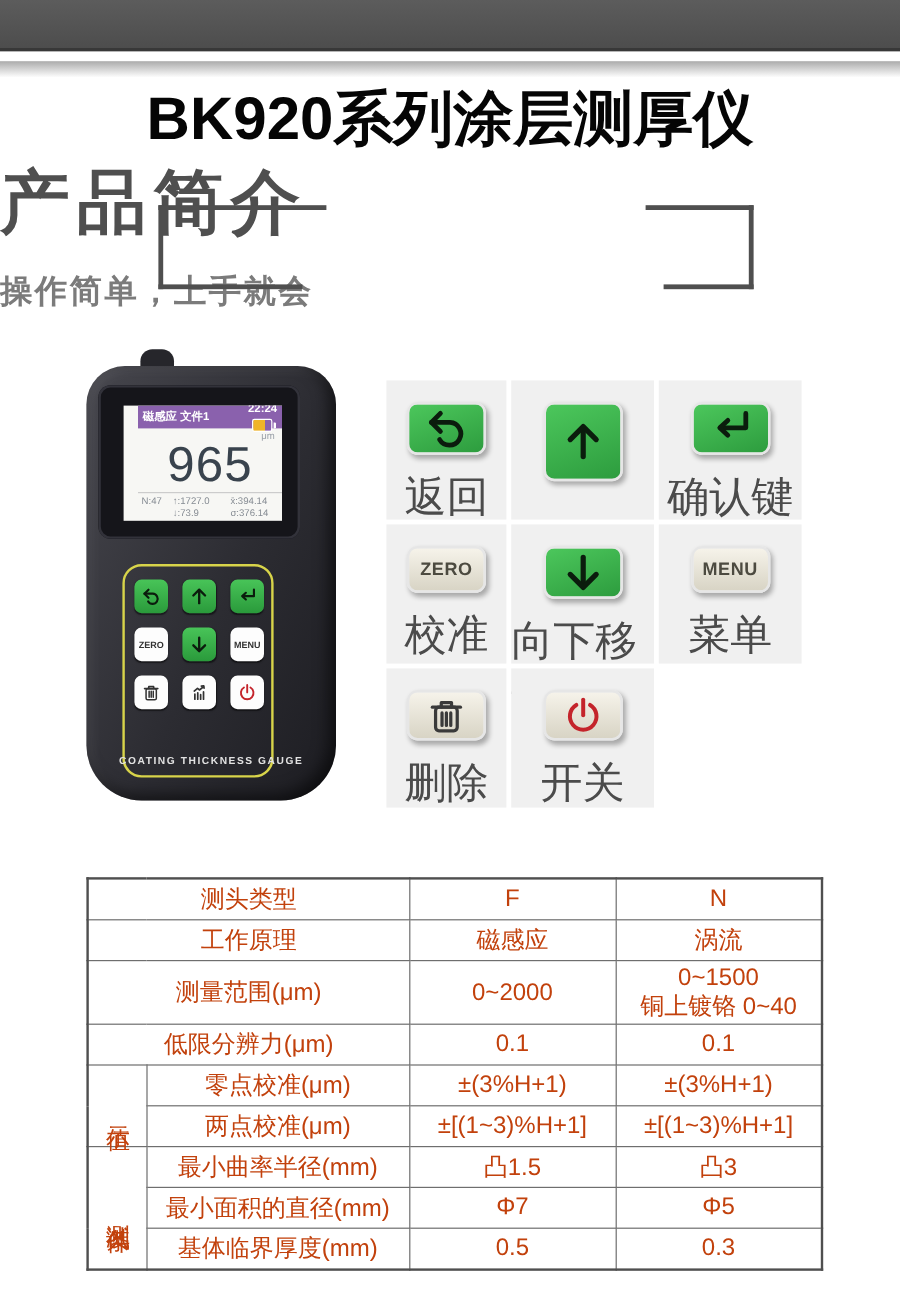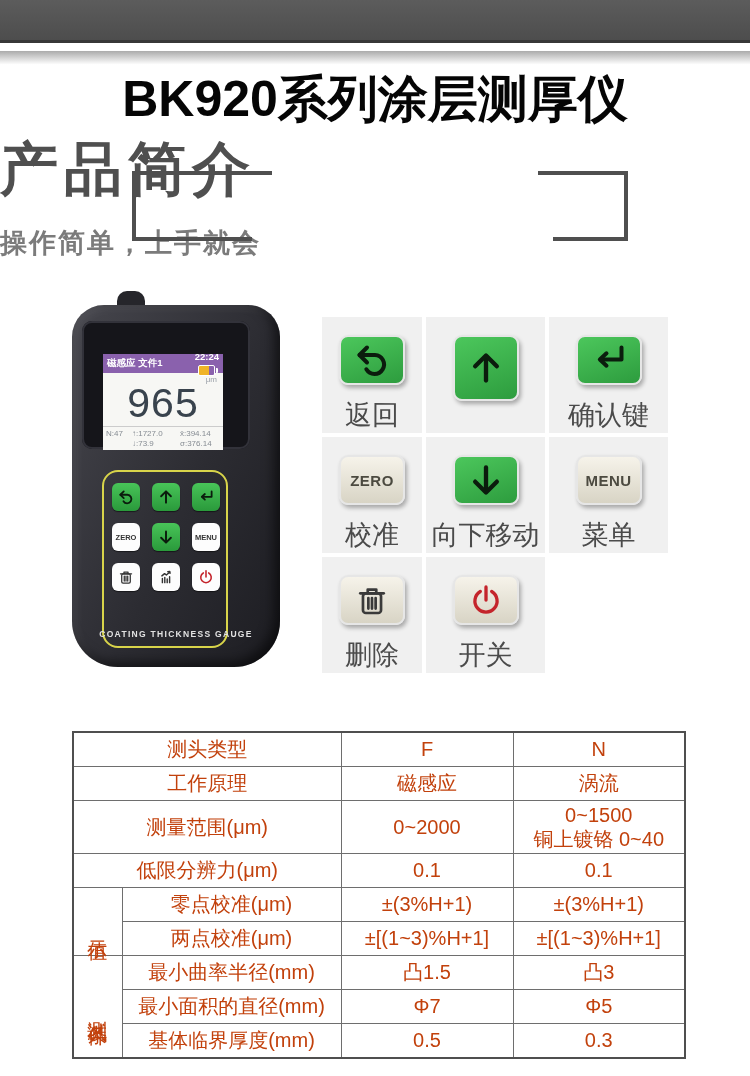--- a/index.html
+++ b/index.html
@@ -43,21 +43,21 @@
   .device-body{
     position:absolute;left:0;top:14px;width:208px;height:362px;
     background:linear-gradient(115deg,#46464d 0%,#2c2c32 55%,#1d1d22 100%);
     border-radius:32px 32px 46px 46px;
     box-shadow:inset -6px -5px 12px rgba(0,0,0,.55),inset 5px 4px 9px rgba(255,255,255,.07);
   }
   .screen-bezel{
     position:absolute;left:10px;top:30px;width:168px;height:128px;
     background:#15151a;border-radius:10px;box-shadow:inset 0 0 0 2px #32323a;
   }
-  .screen{position:absolute;left:31px;top:63px;width:120px;height:96px;background:#f7f7f4;overflow:hidden;}
+  .screen{position:absolute;left:31px;top:47px;width:120px;height:96px;background:#f7f7f4;overflow:hidden;padding-left:12px;}
   .screen-bar{
     height:19px;background:#8a61ad;color:#fff;font-size:9.5px;font-weight:bold;
     display:flex;align-items:center;justify-content:space-between;padding:0 4px;
   }
   .screen-bar .right{display:flex;align-items:center;gap:3px;flex-direction:column;}
   .battery{position:relative;width:15px;height:9px;border:1px solid #fff;border-radius:2px;
     background:linear-gradient(90deg,#f0b428 68%,#8a61ad 68%);}
   .battery::after{content:"";position:absolute;right:-4px;top:2px;width:2px;height:5px;background:#fff;border-radius:0 1px 1px 0;}
   .screen-unit{height:10px;text-align:right;font-size:8px;color:#9aa0a8;padding:2px 6px 0;}
   .screen-reading{text-align:center;font-size:41px;line-height:0.92;color:#39434d;letter-spacing:1px;}
@@ -83,21 +83,21 @@
   }
   .cell{background:#f0f0f0;display:flex;flex-direction:column;align-items:center;}
   .bigkey{
     margin-top:18px;width:62px;height:62px;border-radius:9px;
     display:flex;align-items:center;justify-content:center;
     border:2px solid #e6e6e6;box-shadow:2px 3px 4px rgba(0,0,0,.3);
   }
   .bigkey.green{background:linear-gradient(160deg,#4cc75c,#2d9c3e);color:#0b1c0d;}
   .bigkey.beige{background:linear-gradient(#f6f3ea,#d8d4c5);color:#4c4a40;font-weight:bold;font-size:15px;letter-spacing:.5px;}
   .bigkey.beige.power{color:#c4242b;}
-  .cell .lbl{margin-top:12px;font-size:27px;color:#4b4b4b;}
+  .cell .lbl{margin-top:12px;font-size:35px;color:#4b4b4b;}
   
   .spec{
     margin:52px 0 0 72px;border-collapse:collapse;table-layout:fixed;width:612px;
     font-size:20px;color:#c2410c;border:2px solid #4f4f4f;
   }
   .spec td{border:1px solid #6e6e6e;text-align:center;height:33px;padding:0 4px;}
   .spec tr.tall td{height:52px;line-height:24px;}
   .vtext{writing-mode:vertical-lr;text-orientation:upright;display:inline-block;letter-spacing:2px;line-height:1.1;}
   svg.icon{display:block;}
 </style>

